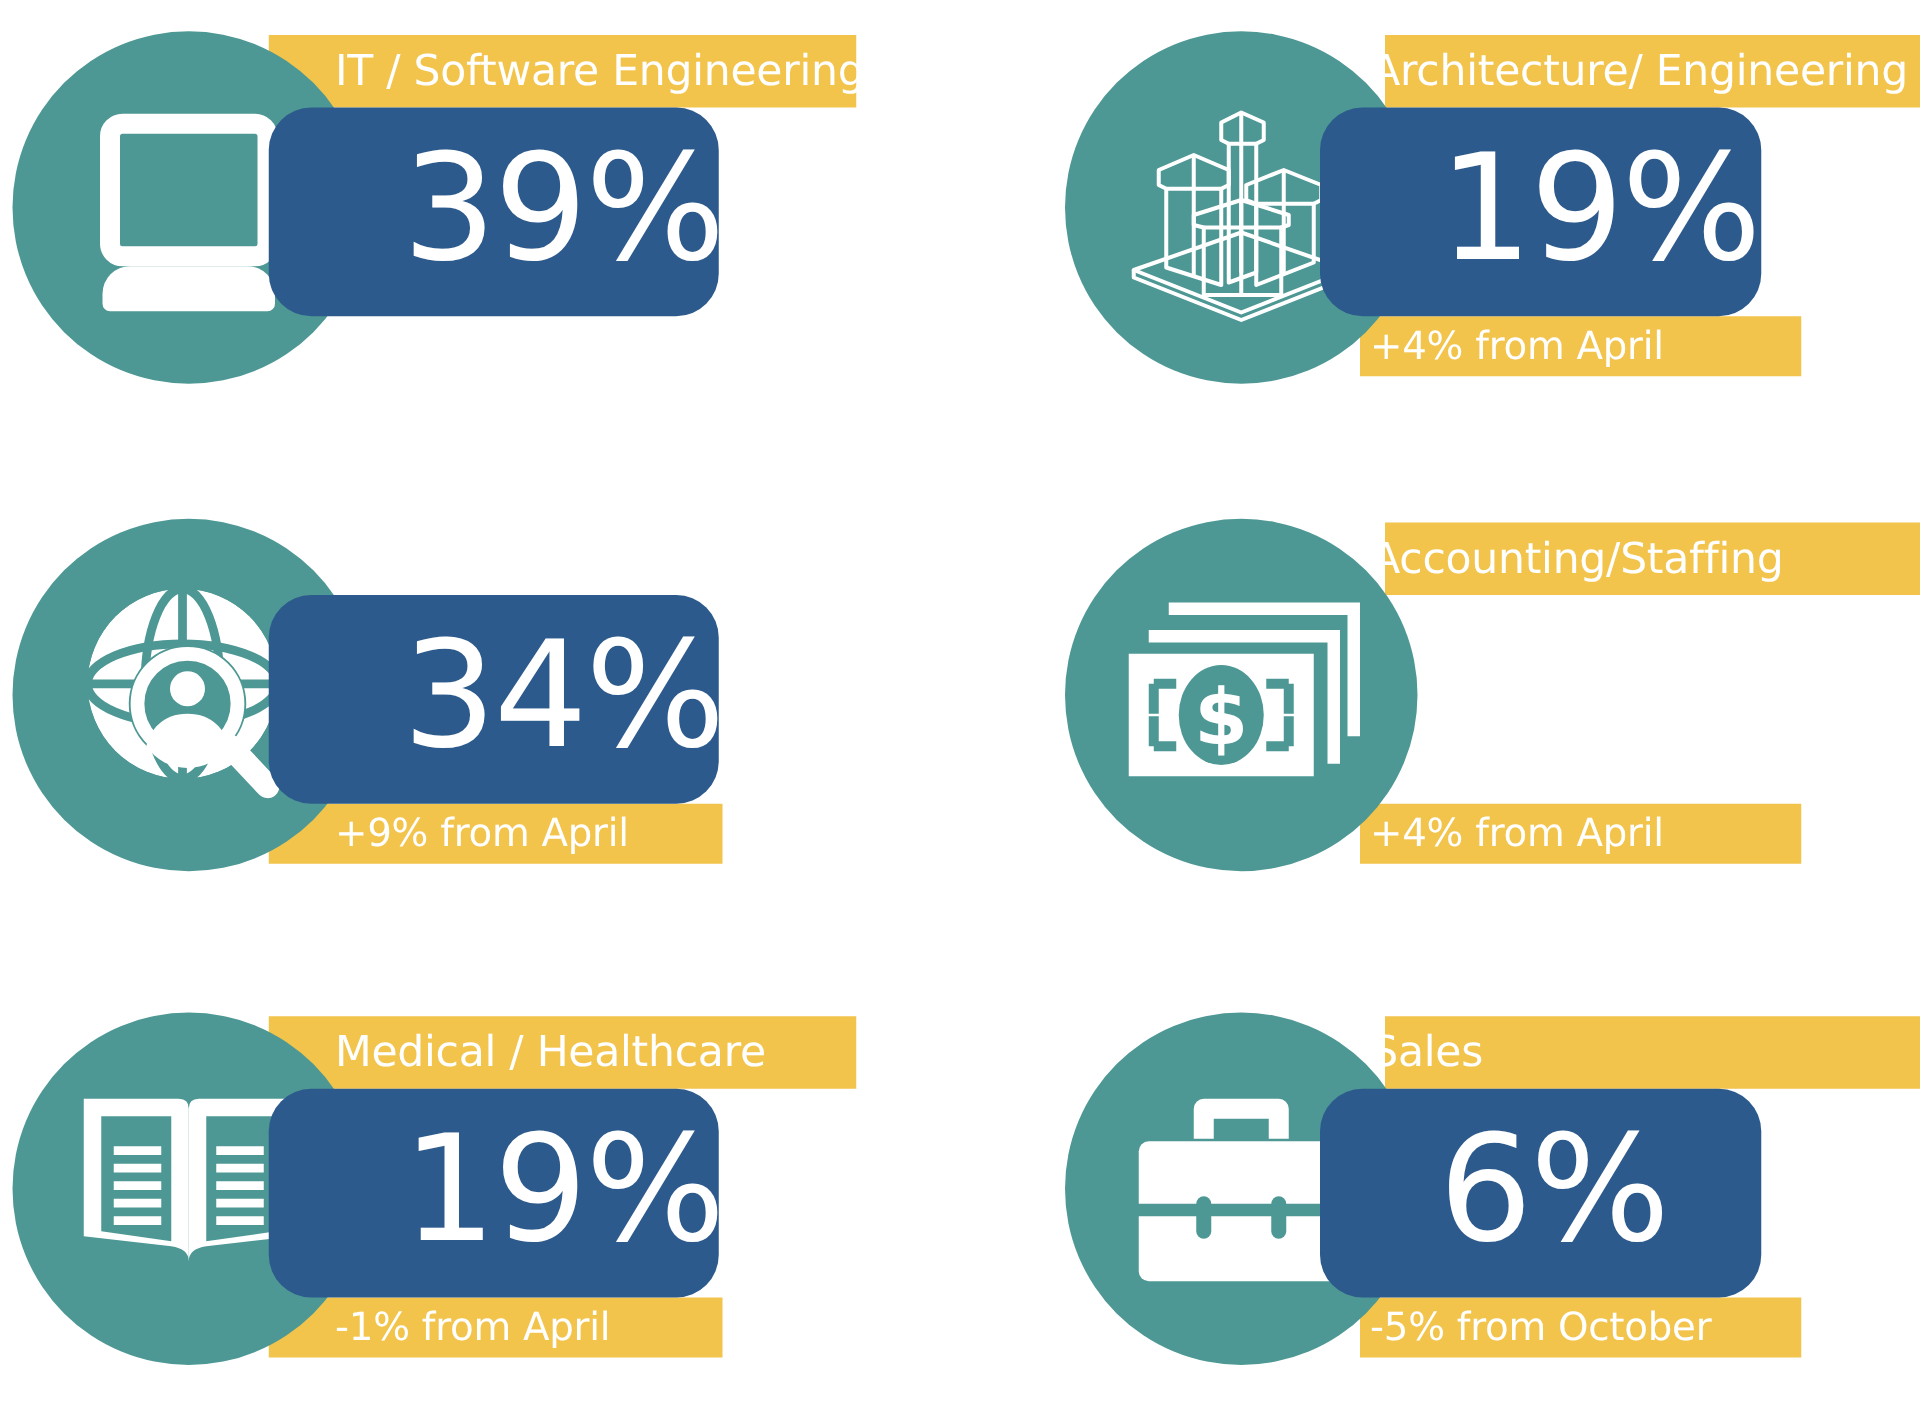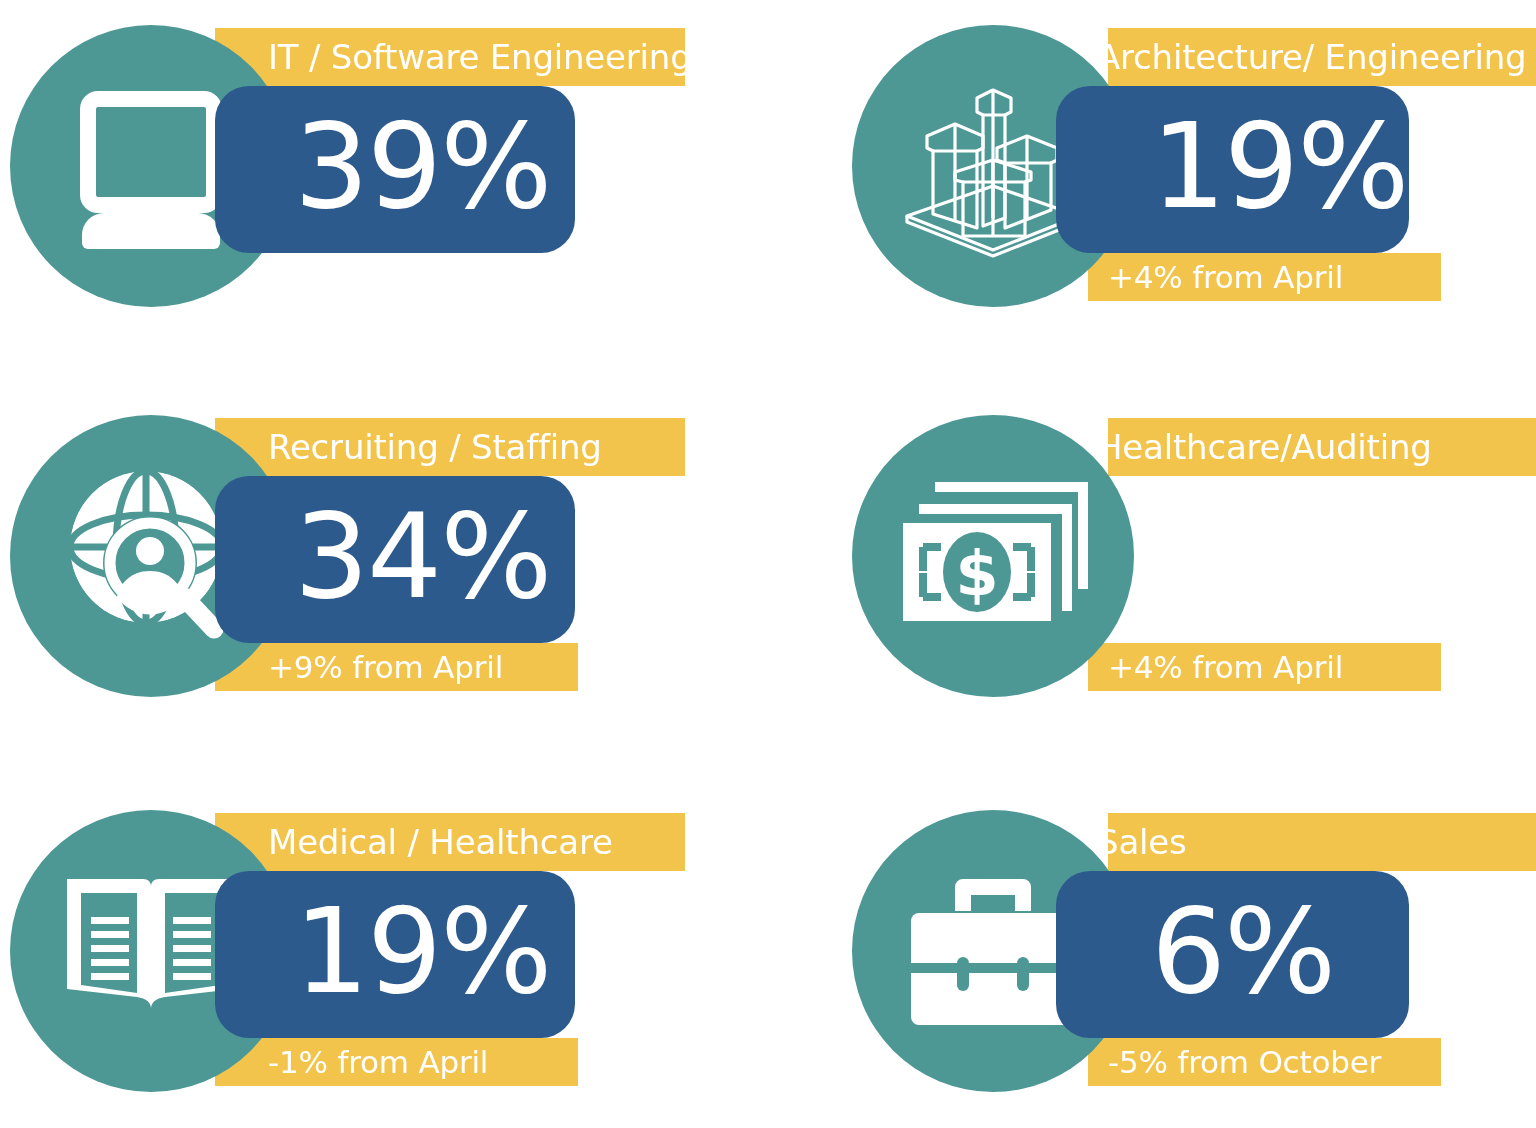--- a/index.html
+++ b/index.html
@@ -74,21 +74,21 @@
   .card.col-left  .pct-bar { width:360px; }
   .card.col-right .pct-bar { width:353px; left:216px; }
 
   .pct-text {
     color:#ffffff;
     font-size:118px;
     line-height:0.82;
     font-weight:400;
     white-space:nowrap;
     letter-spacing:-2px;
-    margin-left:79px;
+    margin-left:107px;
     margin-top:-6px;
   }
   .card.col-right .pct-text { margin-left:95px; }
 
   
   .note-bar {
     position:absolute;
     left:215px; top:243px;
     height:48px;
     background:var(--yellow);
@@ -100,21 +100,21 @@
 
   .note-text {
     color:#ffffff;
     font-size:31px;
     line-height:1;
     font-weight:400;
     white-space:nowrap;
     margin-left:53px;
     letter-spacing:-0.2px;
   }
-  .card.col-right .note-text { margin-left:20px; }
+  .card.col-right .note-text { margin-left:8px; }
 </style>
 </head>
 <body style="background: rgb(255, 255, 255);">
 
 <div id="stage">
 
   <div class="card col-left row-0">
     <div class="title-bar">
       <span class="title-text">IT / Software Engineering</span>
     </div>
@@ -160,23 +160,20 @@
 
             <path d="M62 104 L100 92 L138 104 L138 112 L132 114 L132 168 L70 168 L70 114 L62 112 Z"></path>
             <path d="M70 114 L132 114 M100 92 L100 168"></path>
           </g>
         </svg>
       </div>
     </div>
   </div>
 
   <div class="card col-left row-1">
-    <div class="title-bar">
-      <span class="title-text">Recruiting / Staffing</span>
-    </div>
     <div class="pct-bar">
       <span class="pct-text">34%</span>
     </div>
     <div class="note-bar">
       <span class="note-text">+9% from April</span>
     </div>
     <div class="circle">
       <div class="icon-wrap">
         <svg width="186" height="186" viewBox="0 0 186 186" aria-hidden="true">
           <defs>
@@ -204,21 +201,21 @@
 
           <circle cx="92" cy="88" r="14" fill="#ffffff"></circle>
           <path d="M92 108 c-20 0 -30 13 -33 26 a40 40 0 0 0 66 0 c-3 -13 -13 -26 -33 -26 z" fill="#ffffff"></path>
         </svg>
       </div>
     </div>
   </div>
 
   <div class="card col-right row-1">
     <div class="title-bar">
-      <span class="title-text">Healthcare/Auditing</span>
+      <span class="title-text">Accounting/Staffing</span>
     </div>
     <div class="note-bar">
       <span class="note-text">+4% from April</span>
     </div>
     <div class="circle">
       <div class="icon-wrap">
         <svg width="196" height="170" viewBox="0 0 196 170" aria-hidden="true">
 
           <path d="M40 16 H188 V118" fill="none" stroke="#ffffff" stroke-width="10"></path>
 

